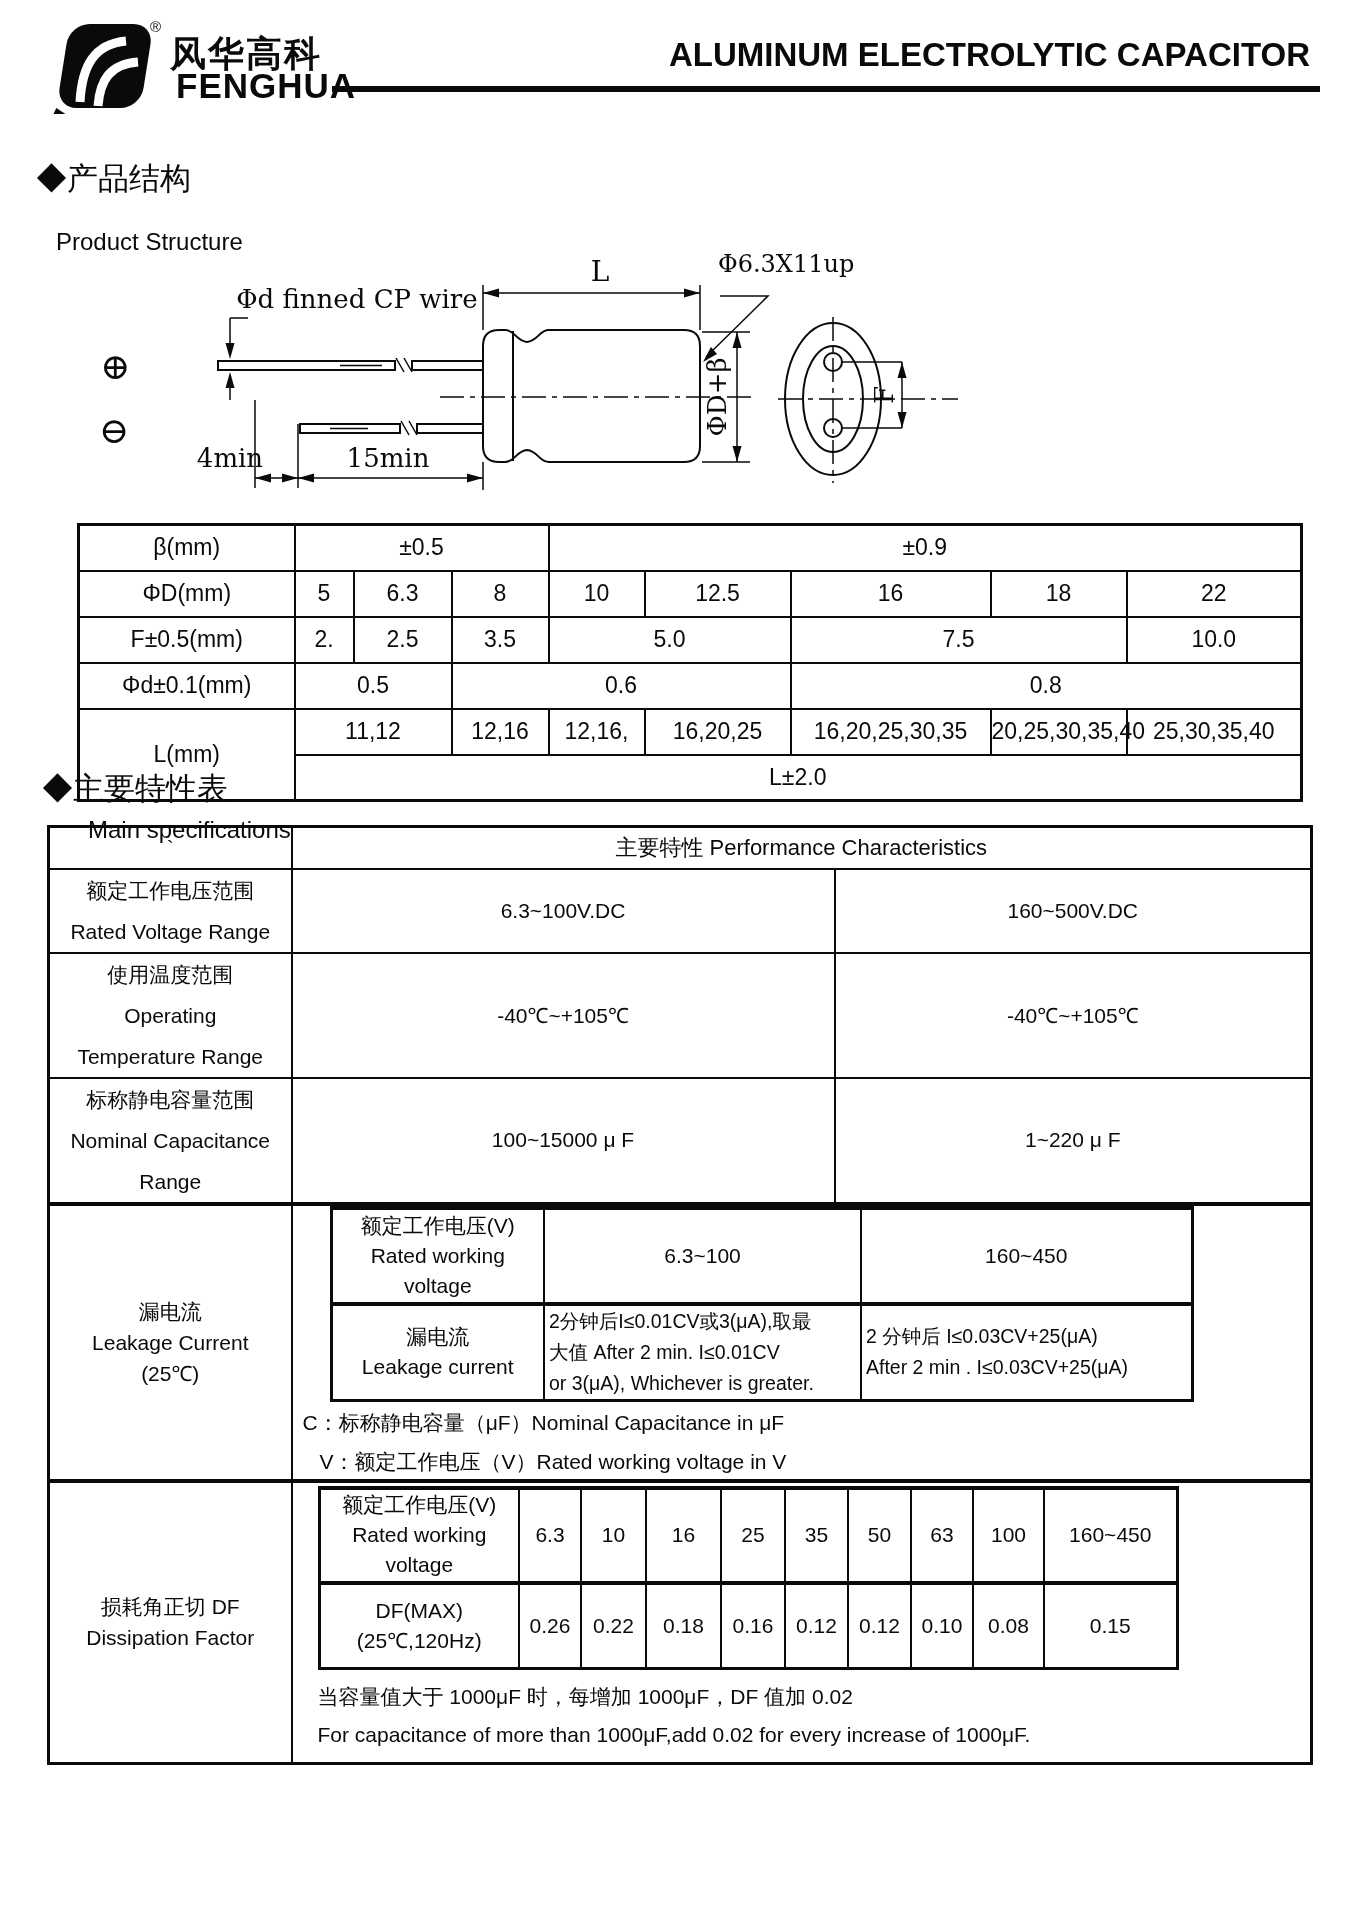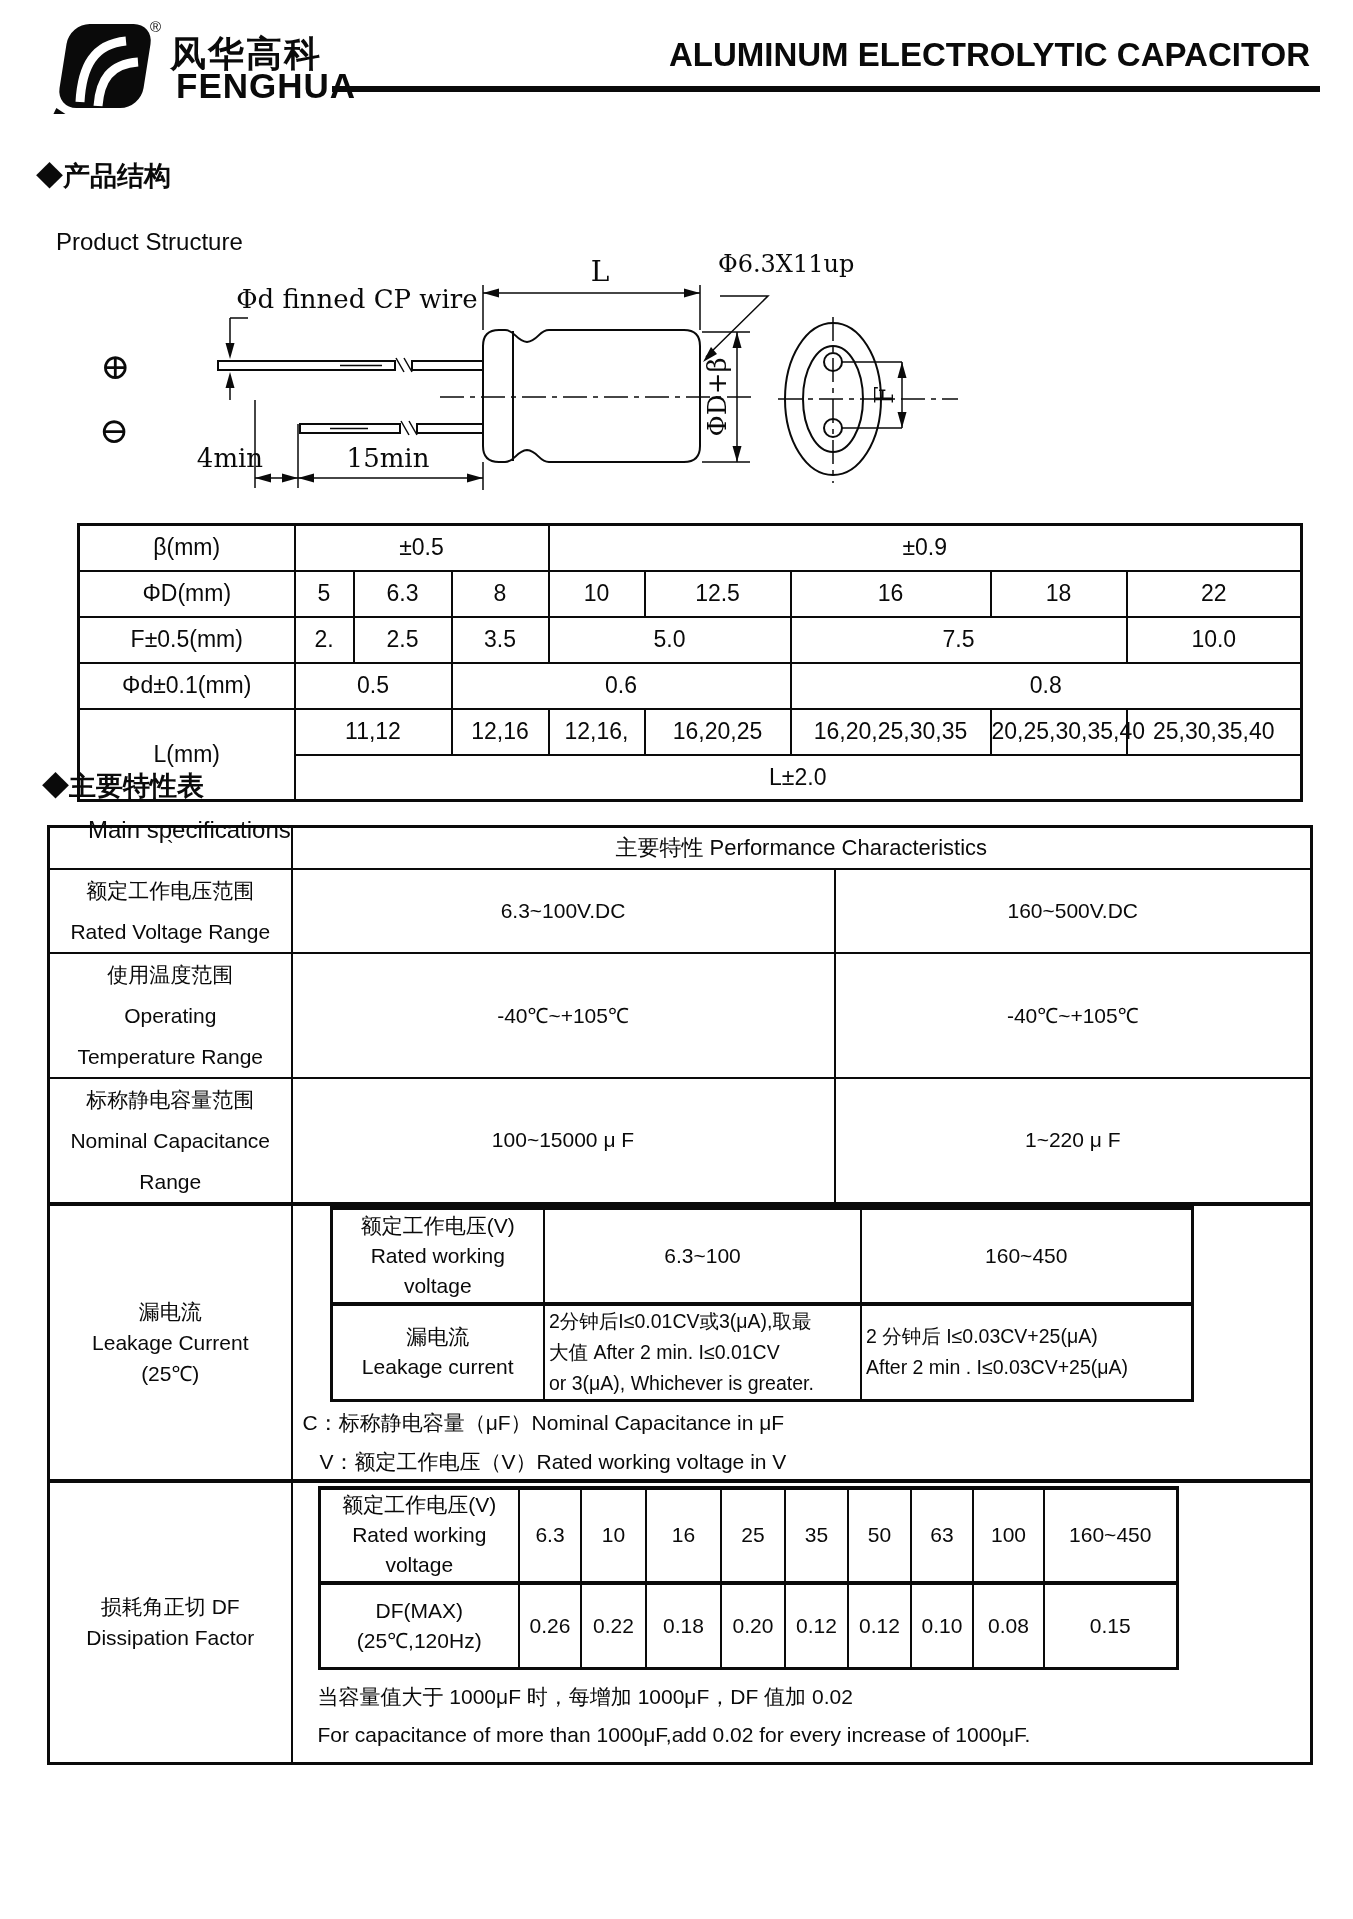--- a/index.html
+++ b/index.html
@@ -12,21 +12,21 @@
 
   
   #logo-mark { left:50px; top:22px; }
   #reg-mark { left:150px; top:18px; font-size:15px; }
   #logo-cn { left:170px; top:30px; font-size:36px; font-weight:bold; letter-spacing:2px; }
   #logo-en { left:176px; top:66px; font-size:35px; font-weight:700; letter-spacing:1px; }
   #doc-title { left:500px; top:36px; width:810px; text-align:right; font-size:33px; font-weight:bold; letter-spacing:0px; }
   #header-rule { left:332px; top:86px; width:988px; height:6px; background:#0a0a0a; }
 
   
-  .sec-cn { font-size:27px; font-weight:bold;text-align:center; }
+  .sec-cn { font-size:31px; font-weight:normal;text-align:center; }
   .sec-en { font-size:24px;margin-top:30px; }
   #sec1-cn { left:36px; top:158px; }
   #sec1-en { left:56px; top:198px; }
   #sec2-cn { left:42px; top:748px;margin-top:20px; }
   #sec2-en { left:88px; top:786px; }
 
   
   #drawing { left:60px; top:210px; }
   #drawing text { fill:#0a0a0a; font-family:"DejaVu Serif", serif; }
   #drawing .ln { stroke:#0a0a0a; stroke-width:2; fill:none; }
@@ -354,21 +354,21 @@
             <td class="df-num">160~450</td>
           </tr>
           <tr class="r2">
             <td class="subhdr">
               <span>DF(MAX)</span>
               <span>(25℃,120Hz)</span>
             </td>
             <td class="df-num">0.26</td>
             <td class="df-num">0.22</td>
             <td class="df-num">0.18</td>
-            <td class="df-num">0.20</td>
+            <td class="df-num">0.16</td>
             <td class="df-num">0.12</td>
             <td class="df-num">0.12</td>
             <td class="df-num">0.10</td>
             <td class="df-num">0.08</td>
             <td class="df-num">0.15</td>
           </tr>
         </tbody>
             </table>
         <div class="note" style="left:25px; top:200px;">当容量值大于 1000μF 时，每增加 1000μF，DF 值加 0.02</div>
         <div class="note" style="left:25px; top:240px;">For capacitance of more than 1000μF,add 0.02 for every increase of 1000μF.</div>

